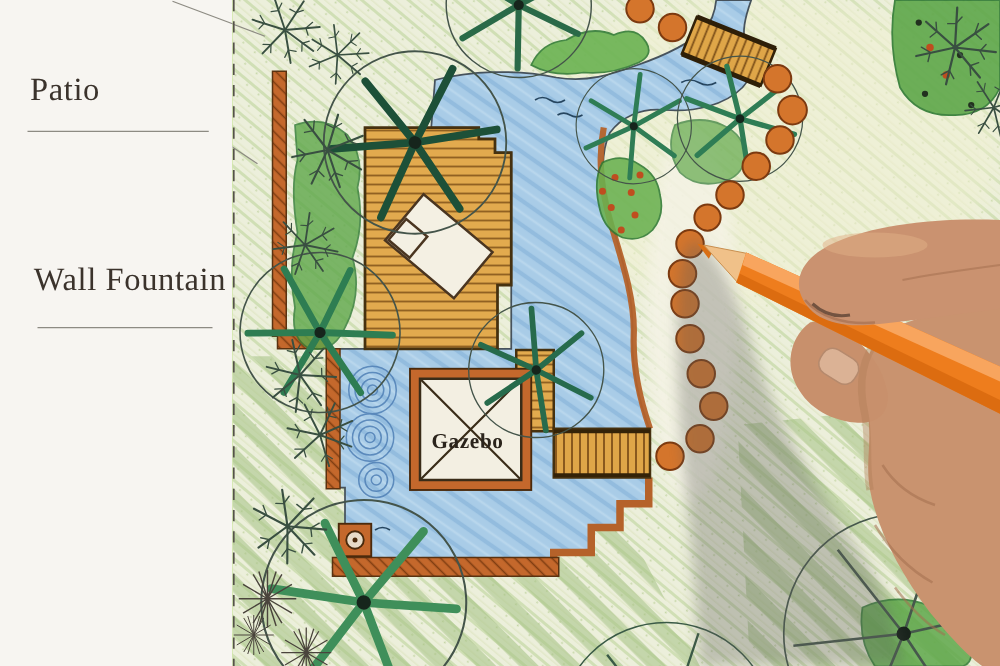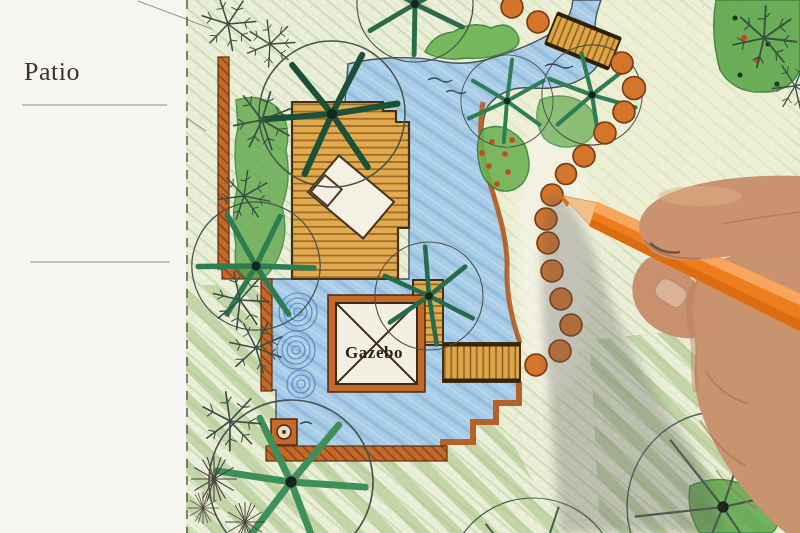--- a/index.html
+++ b/index.html
@@ -264,15 +264,16 @@
   <g>
     <path d="M800,176 C748,174 700,180 668,194 C646,204 636,218 640,234 C646,252 664,262 694,260 C730,257 768,251 800,247 Z" fill="#ca9270"></path>
     <ellipse cx="700" cy="196" rx="42" ry="10" fill="#e0af85" opacity=".5"></ellipse>
     <path d="M644,240 C656,254 676,260 700,258" stroke="#a06b4b" stroke-width="2" opacity=".6" fill="none"></path>
     <path d="M650,243 q13,12 30,9" stroke="#5d4434" stroke-width="2.5" opacity=".8" fill="none"></path>
     <path d="M800,212 C770,216 742,220 722,224" stroke="#a06b4b" stroke-width="1.5" opacity=".5" fill="none"></path>
   </g>
 </svg>
 
 <div class="margin-label" id="patio-label">Patio</div>
+<div class="margin-label" id="wallfountain-label">Wall Fountain</div>
 <div id="gazebo-label">Gazebo</div>
 
 </div>
 
 </body></html>

